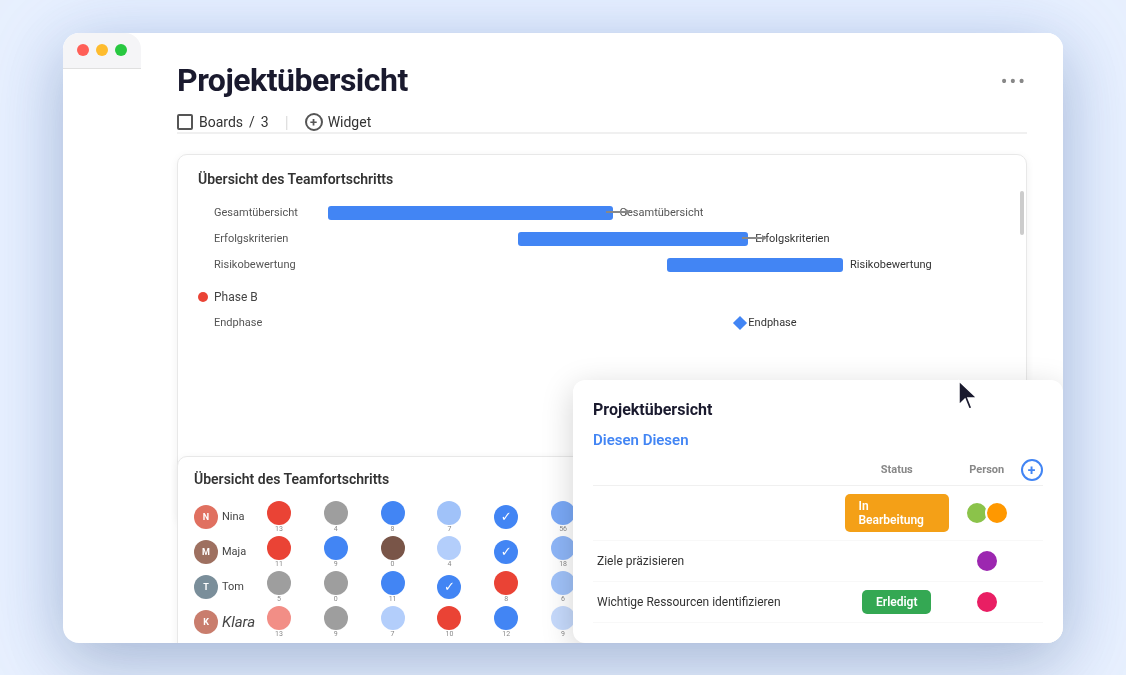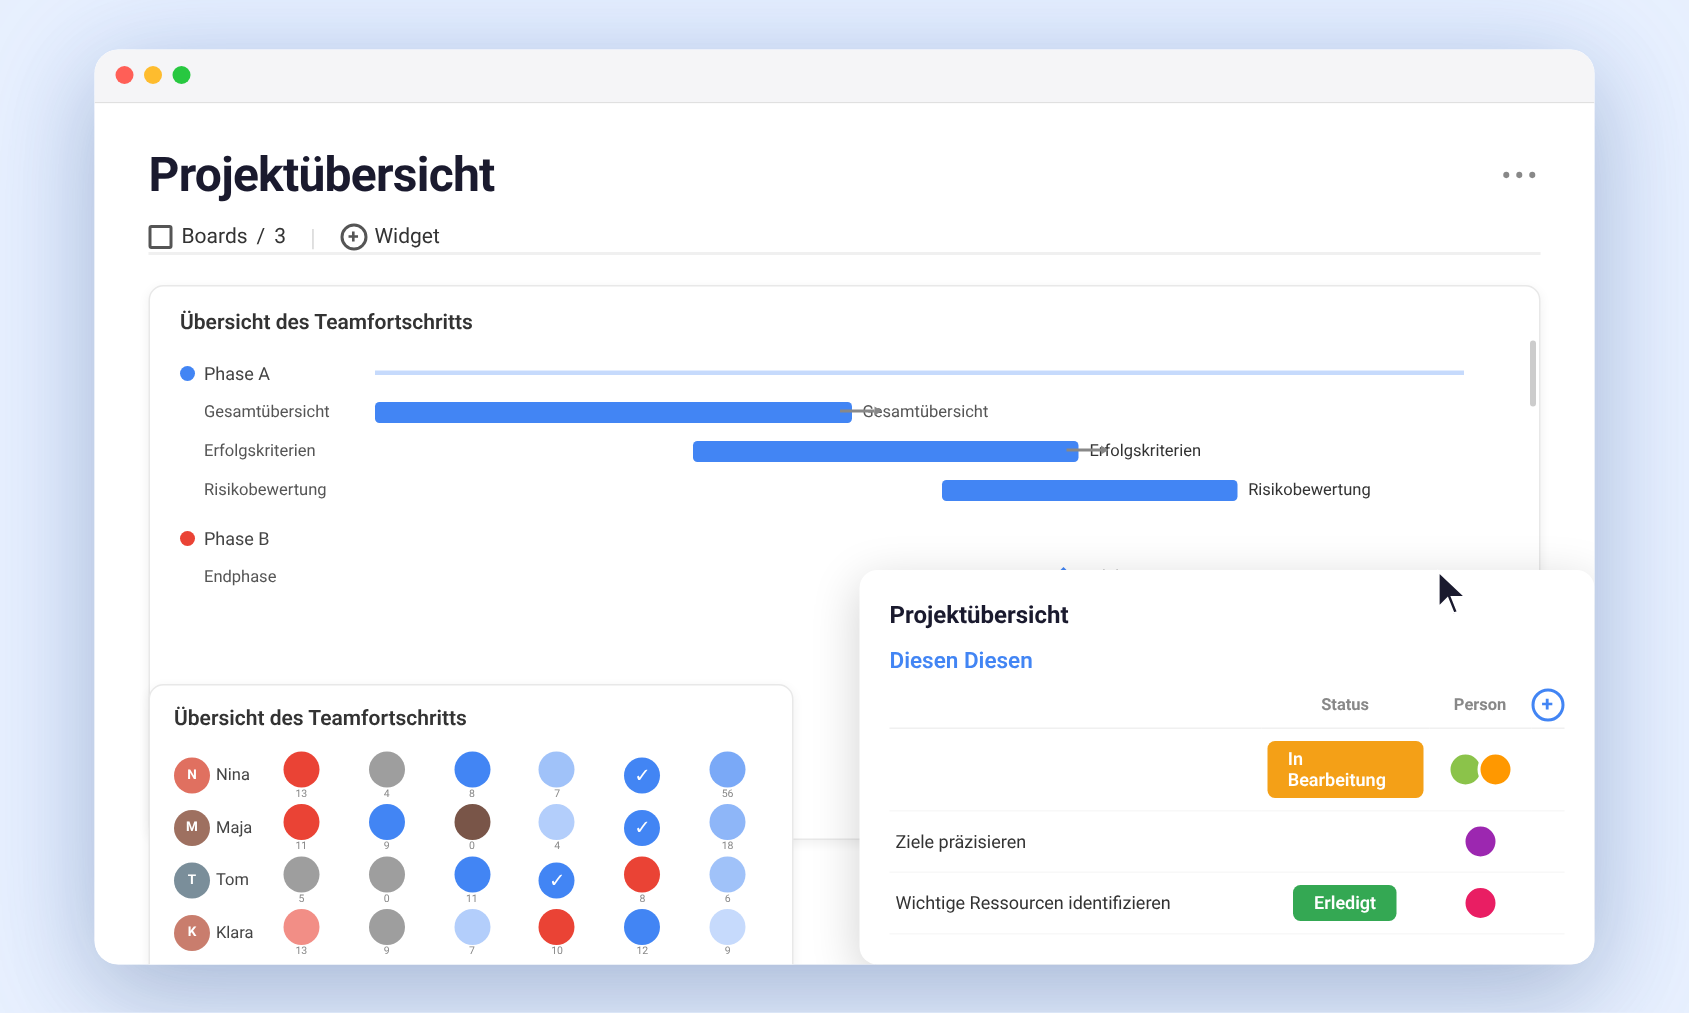--- a/index.html
+++ b/index.html
@@ -14,21 +14,21 @@
       overflow: hidden;
     }
 
     .browser-window {
       background: #fff;
       border-radius: 16px;
       width: 1000px;
       height: 610px;
       box-shadow: 0 20px 60px rgba(0,0,0,0.15);
       display: flex;
-      flex-direction: column;
+      flex-direction: row;
       overflow: hidden;
       position: relative;
     }
 
     .browser-titlebar {
       background: #f5f5f7;
       height: 36px;
       display: flex;
       align-items: center;
       padding: 0 14px;
@@ -339,30 +339,20 @@
           <div class="add-circle">+</div>
           <span>Widget</span>
         </div>
       </div>
 
       <div class="main-card">
         <div class="card-title">Übersicht des Teamfortschritts</div>
 
         <div class="gantt-container">
 
-          <div class="gantt-row">
-            <div class="gantt-label">
-              <span class="phase-dot" style="background:#4285f4;"></span>
-              <span>Phase A</span>
-            </div>
-            <div class="gantt-chart-area" style="position:relative; flex:1; height:24px;">
-
-              <div style="position:absolute; left:0; right:30px; height:3px; top:10px; background:#4285f4; opacity:0.3;"></div>
-            </div>
-          </div>
 
           <div class="gantt-row">
             <div class="gantt-label" style="font-size:11px; color:#555; padding-left:16px;">
               <span>Gesamtübersicht</span>
             </div>
             <div class="gantt-chart-area" style="flex:1; position:relative; height:24px;">
               <div class="gantt-bar" style="left:0; width:42%;"></div>
               <span class="gantt-bar-label" style="left:43%; color:#555;">Gesamtübersicht</span>
 
               <div style="position:absolute; left:41%; top:10px; width:3%; height:2px; background:#888;"></div>
@@ -498,21 +488,21 @@
             <div style="width:24px;height:24px;border-radius:50%;background:#ea4335;"></div>
             <span style="font-size:7px;color:#888;">8</span>
           </div>
           <div style="display:flex;align-items:center;justify-content:center;flex-direction:column;">
             <div style="width:24px;height:24px;border-radius:50%;background:#4285f4; opacity:0.5;"></div>
             <span style="font-size:7px;color:#888;">6</span>
           </div>
 
           <div style="display:flex;align-items:center;gap:4px;">
             <div class="avatar-placeholder" style="background:#c97d6d;">K</div>
-            <span style="font-size:11px;color:#444;">Klara</span>
+            <span style="font-size:15px;color:#444;font-style:italic;">Klara</span>
           </div>
           <div style="display:flex;align-items:center;justify-content:center;flex-direction:column;">
             <div style="width:24px;height:24px;border-radius:50%;background:#ea4335; opacity:0.6;"></div>
             <span style="font-size:7px;color:#888;">13</span>
           </div>
           <div style="display:flex;align-items:center;justify-content:center;flex-direction:column;">
             <div style="width:24px;height:24px;border-radius:50%;background:#9e9e9e;"></div>
             <span style="font-size:7px;color:#888;">9</span>
           </div>
           <div style="display:flex;align-items:center;justify-content:center;flex-direction:column;">

